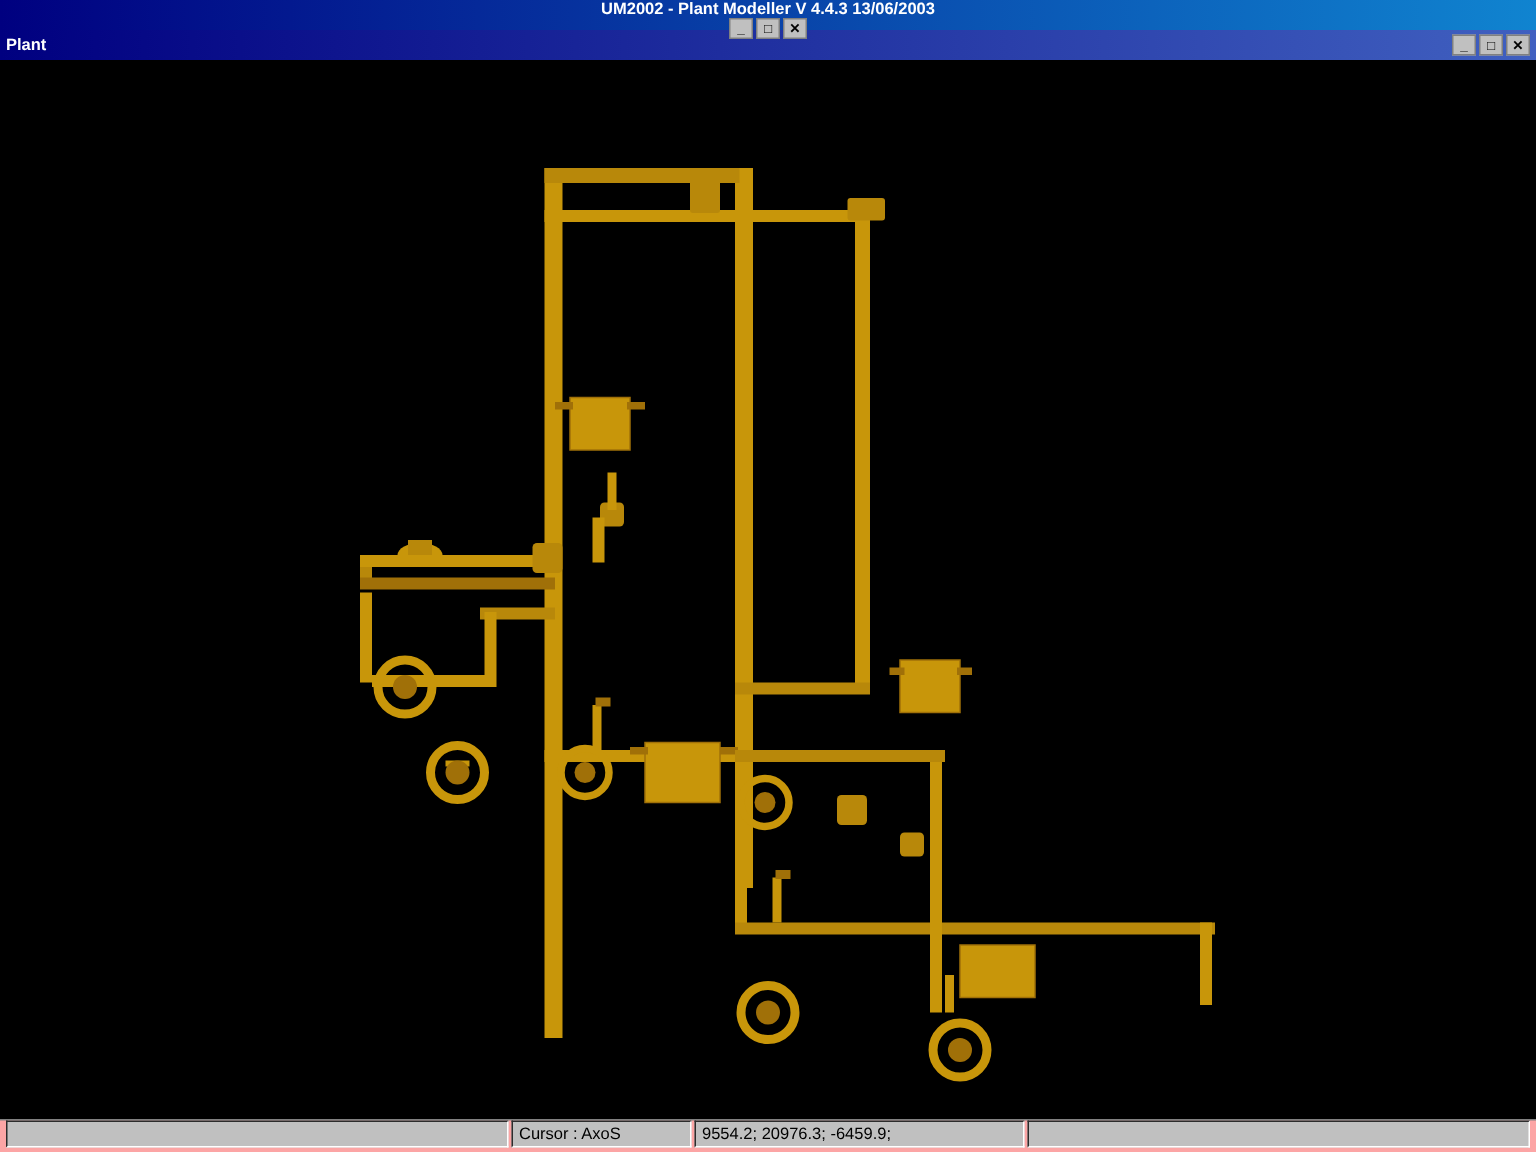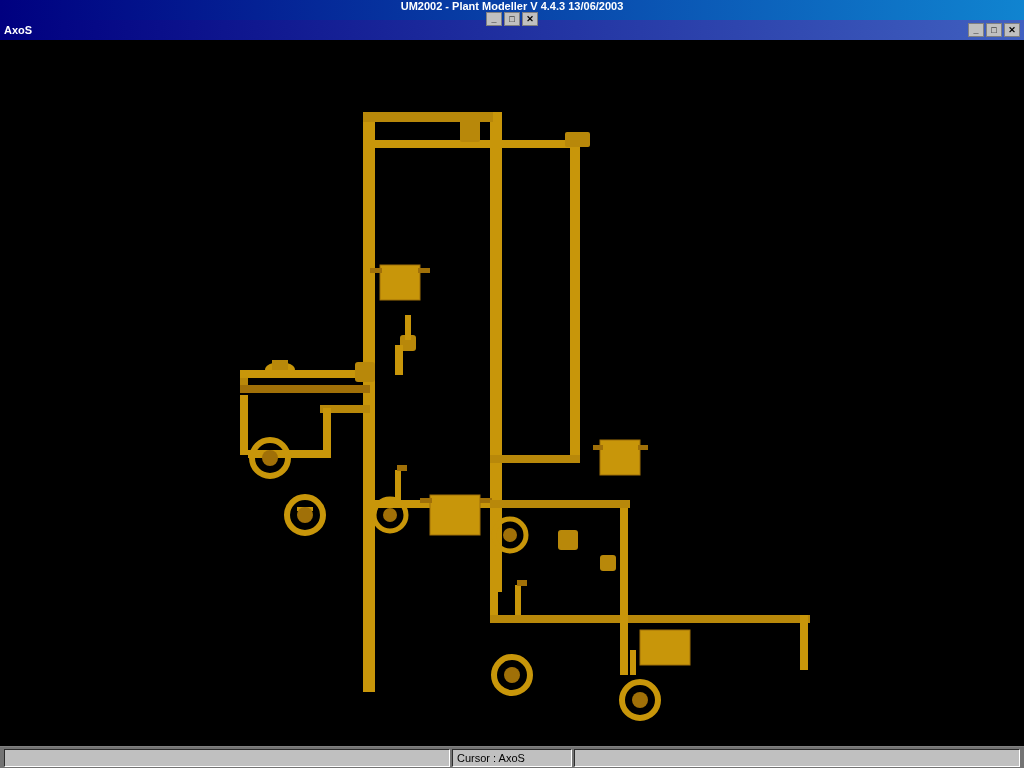--- a/index.html
+++ b/index.html
@@ -83,24 +83,24 @@
       position: absolute;
       bottom: 30px;
       left: 20px;
       color: white;
       font-size: 10px;
     }
 
     
     .status-bar {
       height: 22px;
-      background: #737373;
+      background: #fca5a5;
       border-top: 1px solid #808080;
       display: flex;
-      align-items: center;
+      align-items: flex-start;
       padding: 0 4px;
       gap: 2px;
     }
     .status-panel {
       height: 18px;
       background: #c0c0c0;
       border: 1px inset #808080;
       border-color: #808080 #ffffff #ffffff #808080;
       display: flex;
       align-items: center;
@@ -123,21 +123,21 @@
 <div class="title-bar">
   <span class="title-bar-text">UM2002 - Plant Modeller V 4.4.3  13/06/2003</span>
   <div class="title-bar-controls">
     <div class="title-bar-btn">_</div>
     <div class="title-bar-btn">□</div>
     <div class="title-bar-btn">✕</div>
   </div>
 </div>
 
 <div class="sub-title-bar">
-  <span class="sub-title-bar-text">AxoS</span>
+  <span class="sub-title-bar-text">Plant</span>
   <div class="title-bar-controls">
     <div class="title-bar-btn">_</div>
     <div class="title-bar-btn">□</div>
     <div class="title-bar-btn">✕</div>
   </div>
 </div>
 
 <div class="viewport">
   <svg viewBox="0 0 1024 706" xmlns="http://www.w3.org/2000/svg">
 
@@ -259,16 +259,19 @@
   </div>
 </div>
 
 <div class="status-bar">
   <div class="status-panel wide">
     <span></span>
   </div>
   <div class="status-panel cursor-label">
     <span>Cursor : AxoS</span>
   </div>
+  <div class="status-panel coords">
+    <span>9554.2; 20976.3; -6459.9;</span>
+  </div>
   <div class="status-panel wide">
     <span></span>
   </div>
 </div>
 
 </body></html>

